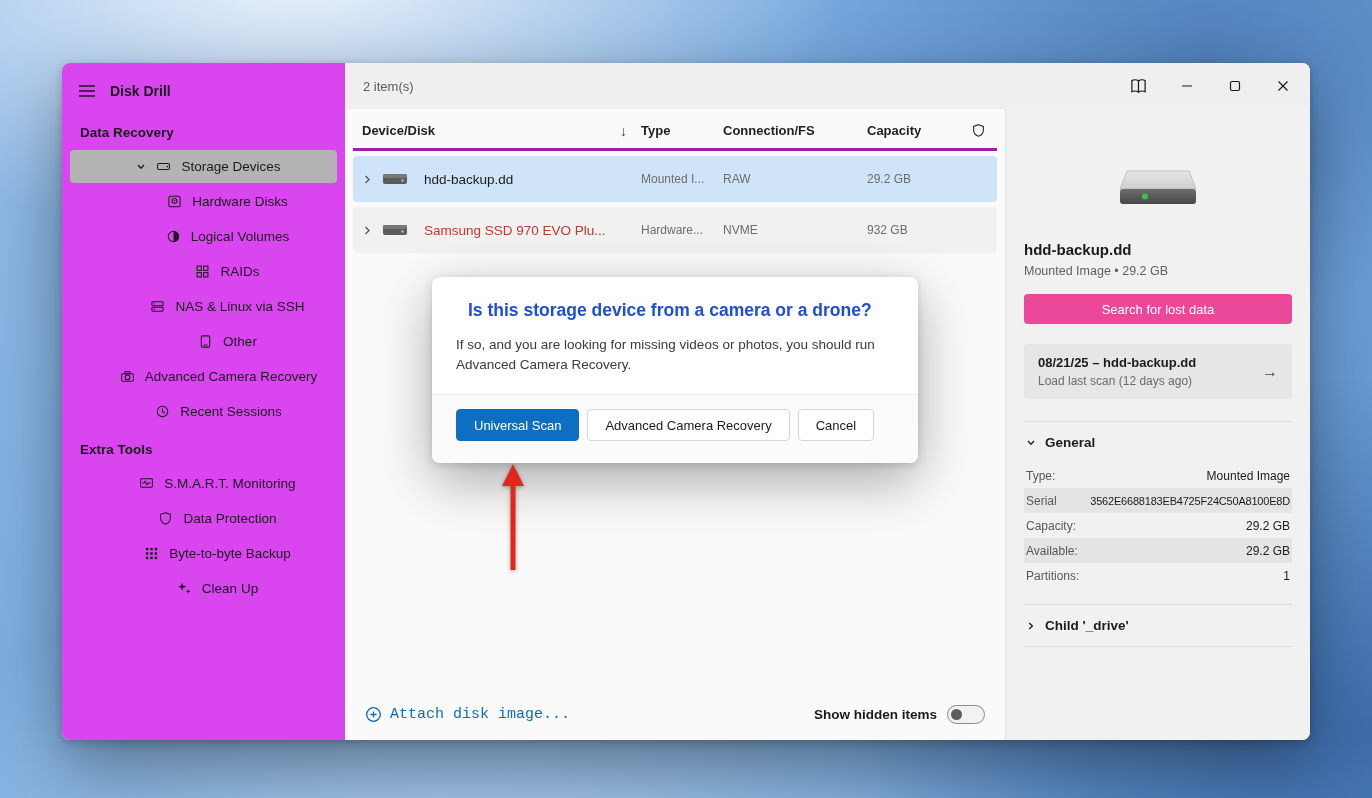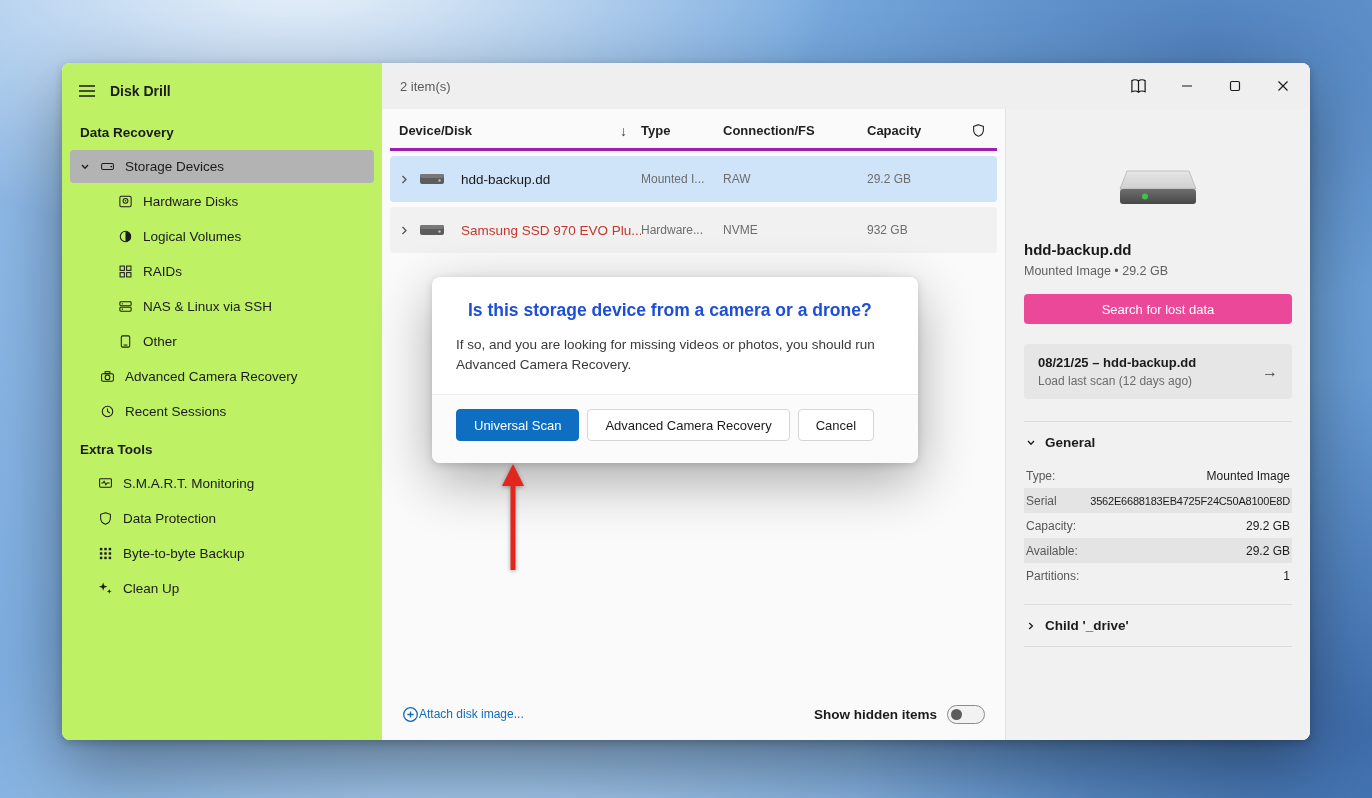--- a/index.html
+++ b/index.html
@@ -19,26 +19,26 @@
 
   
   .window{
     position:absolute; left:62px; top:63px; width:1248px; height:677px;
     border-radius:8px; overflow:hidden; display:flex;
     box-shadow:0 28px 70px rgba(0,0,0,.38), 0 3px 10px rgba(0,0,0,.22);
     background:#fafafa;
   }
 
   
-  .sidebar{ width:320px; flex:none; background:#bef264; padding-top:8px; }
+  .sidebar{ width:283px; flex:none; background:#d946ef; padding-top:8px; }
   .sidebar-head{ display:flex; align-items:center; gap:14px; padding:12px 16px 14px; }
   .hamb{ width:18px; height:14px; stroke:#1b1b1b; stroke-width:1.6; fill:none; cursor:pointer; }
   .app-title{ font-size:14px; font-weight:700; }
   .section-header{ padding:12px 18px 8px; font-size:13.5px; font-weight:700; }
-  .nav-item{ display:flex; align-items:center; gap:10px; height:33px; margin:2px 8px; border-radius:4px; font-size:13.5px; cursor:pointer; }
+  .nav-item{ display:flex; align-items:center; gap:10px; height:33px; margin:2px 8px; border-radius:4px; font-size:13.5px; cursor:pointer;justify-content:center; }
   .nav-item.selected{ background:#b3b3b3; }
   .lvl1{ padding-left:10px; }
   .lvl2{ padding-left:48px; }
   .lvl1b{ padding-left:30px; }
   .lvl1c{ padding-left:28px; }
   .ic{ width:15px; height:15px; flex:none; stroke:#1b1b1b; fill:none; stroke-width:1.1; }
   .ic .f{ fill:#1b1b1b; stroke:none; }
   .chev{ width:10px; height:10px; flex:none; stroke:#1b1b1b; fill:none; stroke-width:1.3; }
 
   
@@ -60,21 +60,21 @@
   .row{ margin:5px 8px 0; padding-left:9px; display:grid; grid-template-columns:20px 36px 1fr 82px 144px 92px 38px; align-items:center; height:46px; border-radius:4px; cursor:pointer; }
   .row.selected{ background:#cfe4f8; }
   .row.alt{ background:#f1f1f1; }
   .row-chev{ width:10px; height:11px; stroke:#555; stroke-width:1.3; fill:none; }
   .disk-ic{ width:26px; height:14px; }
   .cell-name{ font-size:13.5px; padding-left:6px; white-space:nowrap; overflow:hidden; }
   .cell-name.red{ color:#c4372c; }
   .cell-sub{ font-size:12px; color:#6d6d6d; white-space:nowrap; overflow:hidden; }
 
   .main-footer{ margin-top:auto; height:52px; display:flex; align-items:center; justify-content:space-between; padding:0 20px; }
-  .attach-link{ display:flex; align-items:center; color:#0f6cbd; font-size:12px; cursor:pointer; }
+  .attach-link{ display:flex; align-items:center; gap:8px; color:#0f6cbd; font-size:15px; cursor:pointer;font-family:Liberation Mono, monospace; }
   .plus-ic{ width:17px; height:17px; stroke:#0f6cbd; fill:none; stroke-width:1.3; }
   .hidden-wrap{ display:flex; align-items:center; gap:10px; font-size:13.5px;font-weight:bold; }
   .toggle{ width:38px; height:19px; border:1px solid #8b8b8b; border-radius:10px; background:#f2f2f2; position:relative; cursor:pointer; }
   .knob{ position:absolute; left:3px; top:3px; width:11px; height:11px; border-radius:50%; background:#5c5c5c; }
 
   
   .panel{ width:305px; flex:none; background:#f1f1f1; border-left:1px solid #e2e2e2; padding:0 18px; overflow:hidden; }
   .drive-art{ display:block; margin:50px auto 0; }
   .dev-name{ margin-top:26px; font-size:15px; font-weight:700; }
   .dev-sub{ margin-top:6px; font-size:12.5px; color:#5f5f5f; }

